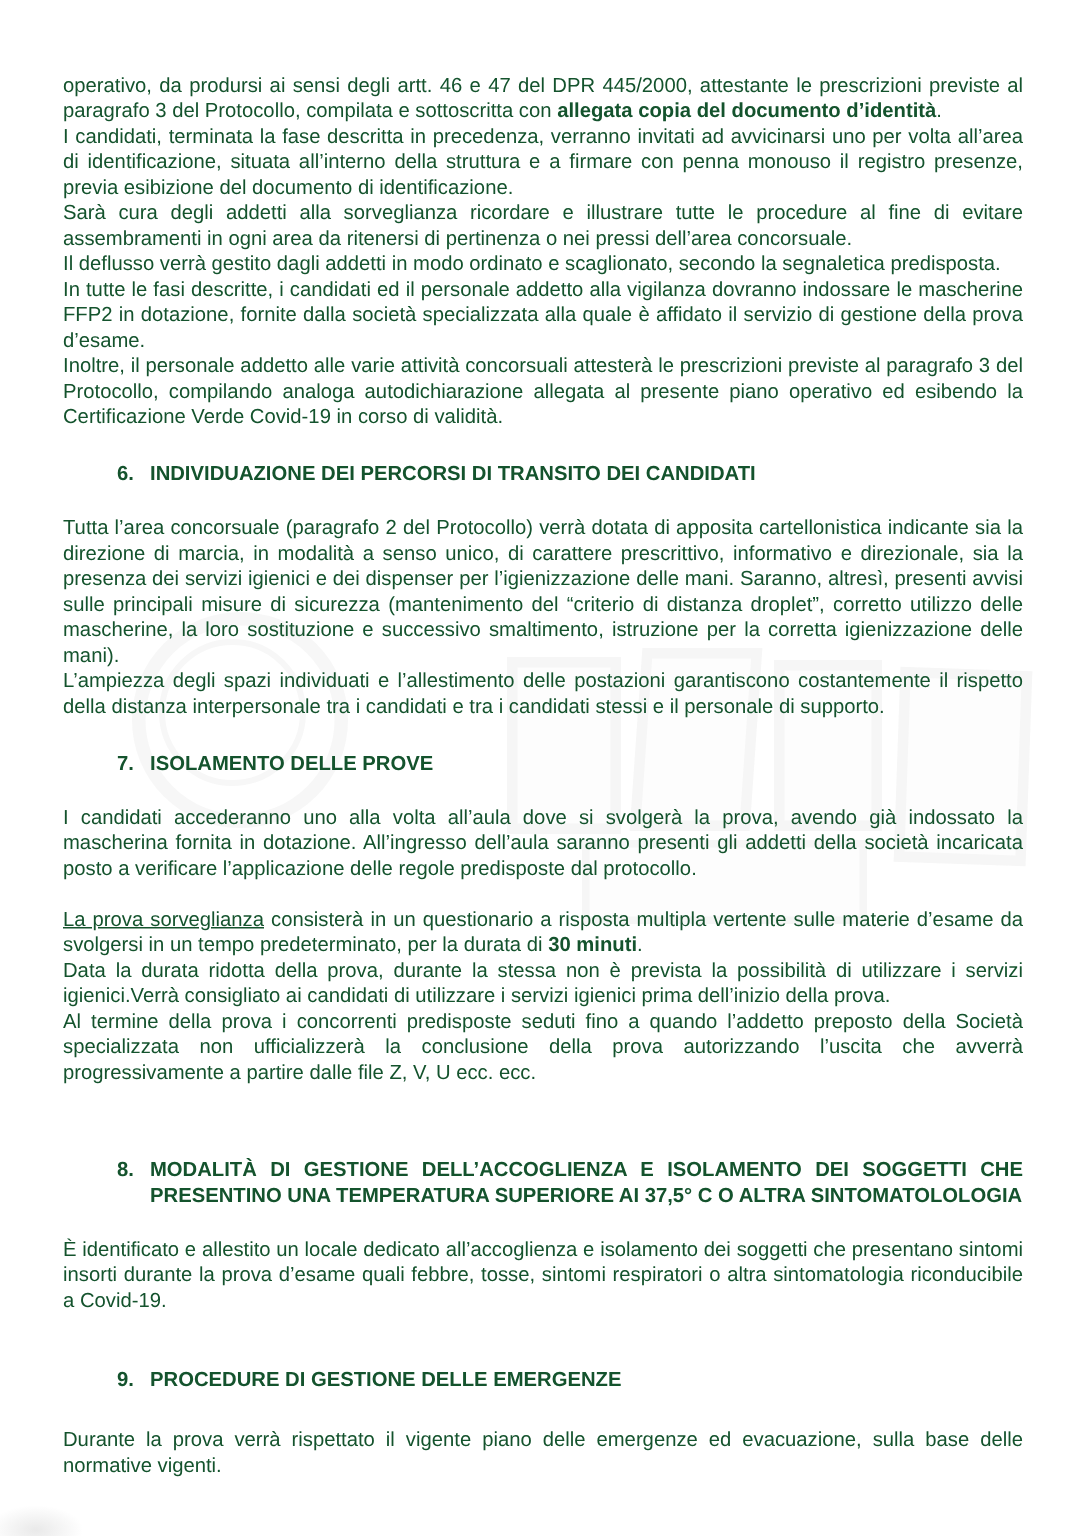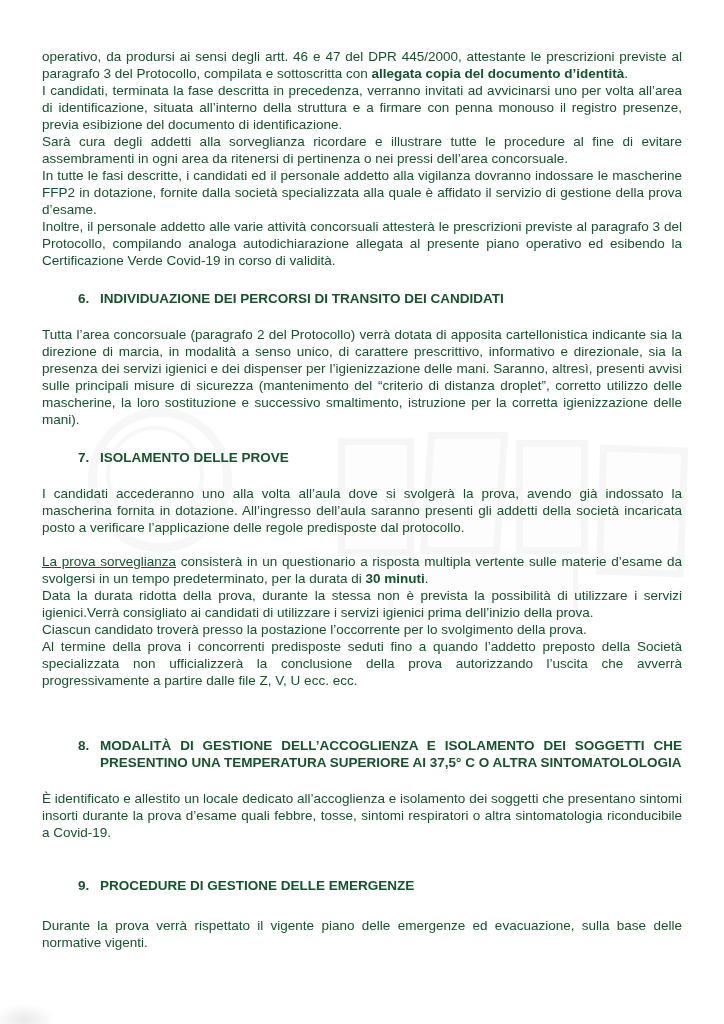--- a/index.html
+++ b/index.html
@@ -80,37 +80,38 @@
     <div class="wm-bar wm-b4"></div>
     <div class="wm-bar wm-b5"></div>
     <div class="wm-smudge"></div>
   </div>
 
   <div class="content">
 
     <p><span>operativo, da prodursi ai sensi degli artt. 46 e 47 del DPR 445/2000, attestante le prescrizioni previste al paragrafo 3 del Protocollo, compilata e sottoscritta con </span><b>allegata copia del documento d’identità</b><span>.</span></p>
     <p>I candidati, terminata la fase descritta in precedenza, verranno invitati ad avvicinarsi uno per volta all’area di identificazione, situata all’interno della struttura e a firmare con penna monouso il registro presenze, previa esibizione del documento di identificazione.</p>
     <p>Sarà cura degli addetti alla sorveglianza ricordare e illustrare tutte le procedure al fine di evitare assembramenti in ogni area da ritenersi di pertinenza o nei pressi dell’area concorsuale.</p>
+    <p>Il deflusso verrà gestito dagli addetti in modo ordinato e scaglionato, secondo la segnaletica predisposta.</p>
     <p>In tutte le fasi descritte, i candidati ed il personale addetto alla vigilanza dovranno indossare le mascherine FFP2 in dotazione, fornite dalla società specializzata alla quale è affidato il servizio di gestione della prova d’esame.</p>
     <p>Inoltre, il personale addetto alle varie attività concorsuali attesterà le prescrizioni previste al paragrafo 3 del Protocollo, compilando analoga autodichiarazione allegata al presente piano operativo ed esibendo la Certificazione Verde Covid-19 in corso di validità.</p>
 
     <div class="heading">
       <span class="num">6.</span>
       <span class="title">INDIVIDUAZIONE DEI PERCORSI DI TRANSITO DEI CANDIDATI</span>
     </div>
     <p>Tutta l’area concorsuale (paragrafo 2 del Protocollo) verrà dotata di apposita cartellonistica indicante sia la direzione di marcia, in modalità a senso unico, di carattere prescrittivo, informativo e direzionale, sia la presenza dei servizi igienici e dei dispenser per l’igienizzazione delle mani. Saranno, altresì, presenti avvisi sulle principali misure di sicurezza (mantenimento del “criterio di distanza droplet”, corretto utilizzo delle mascherine, la loro sostituzione e successivo smaltimento, istruzione per la corretta igienizzazione delle mani).</p>
+    <p>L’ampiezza degli spazi individuati e l’allestimento delle postazioni garantiscono costantemente il rispetto della distanza interpersonale tra i candidati e tra i candidati stessi e il personale di supporto.</p>
 
     <div class="heading">
       <span class="num">7.</span>
       <span class="title">ISOLAMENTO DELLE PROVE</span>
     </div>
     <p>I candidati accederanno uno alla volta all’aula dove si svolgerà la prova, avendo già indossato la mascherina fornita in dotazione. All’ingresso dell’aula saranno presenti gli addetti della società incaricata posto a verificare l’applicazione delle regole predisposte dal protocollo.</p>
     <p class="gap"><u>La prova sorveglianza</u><span> consisterà in un questionario a risposta multipla vertente sulle materie d’esame da svolgersi in un tempo predeterminato, per la durata di </span><b>30 minuti</b><span>.</span></p>
     <p>Data la durata ridotta della prova, durante la stessa non è prevista la possibilità di utilizzare i servizi igienici.Verrà consigliato ai candidati di utilizzare i servizi igienici prima dell’inizio della prova.</p>
-    <p>Ciascun candidato troverà presso la postazione l’occorrente per lo svolgimento della prova.</p>
     <p>Al termine della prova i concorrenti predisposte seduti fino a quando l’addetto preposto della Società specializzata non ufficializzerà la conclusione della prova autorizzando l’uscita che avverrà progressivamente a partire dalle file Z, V, U ecc. ecc.</p>
 
     <div class="heading big-gap">
       <span class="num">8.</span>
       <span class="title">MODALITÀ DI GESTIONE DELL’ACCOGLIENZA E ISOLAMENTO DEI SOGGETTI CHE PRESENTINO UNA TEMPERATURA SUPERIORE AI 37,5° C O ALTRA SINTOMATOLOLOGIA</span>
     </div>
     <p>È identificato e allestito un locale dedicato all’accoglienza e isolamento dei soggetti che presentano sintomi insorti durante la prova d’esame quali febbre, tosse, sintomi respiratori o altra sintomatologia riconducibile a Covid-19.</p>
 
     <div class="heading mid-gap">
       <span class="num">9.</span>

